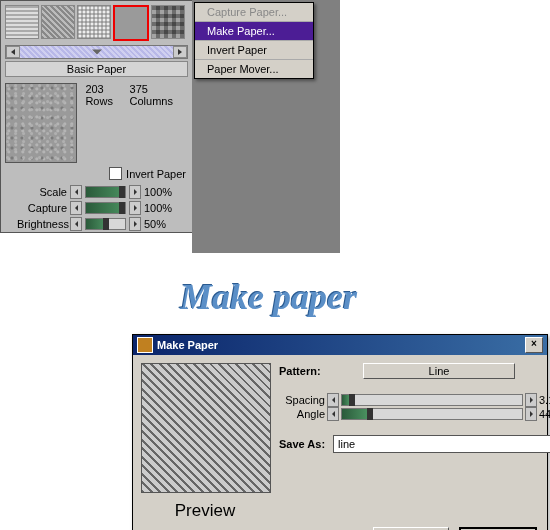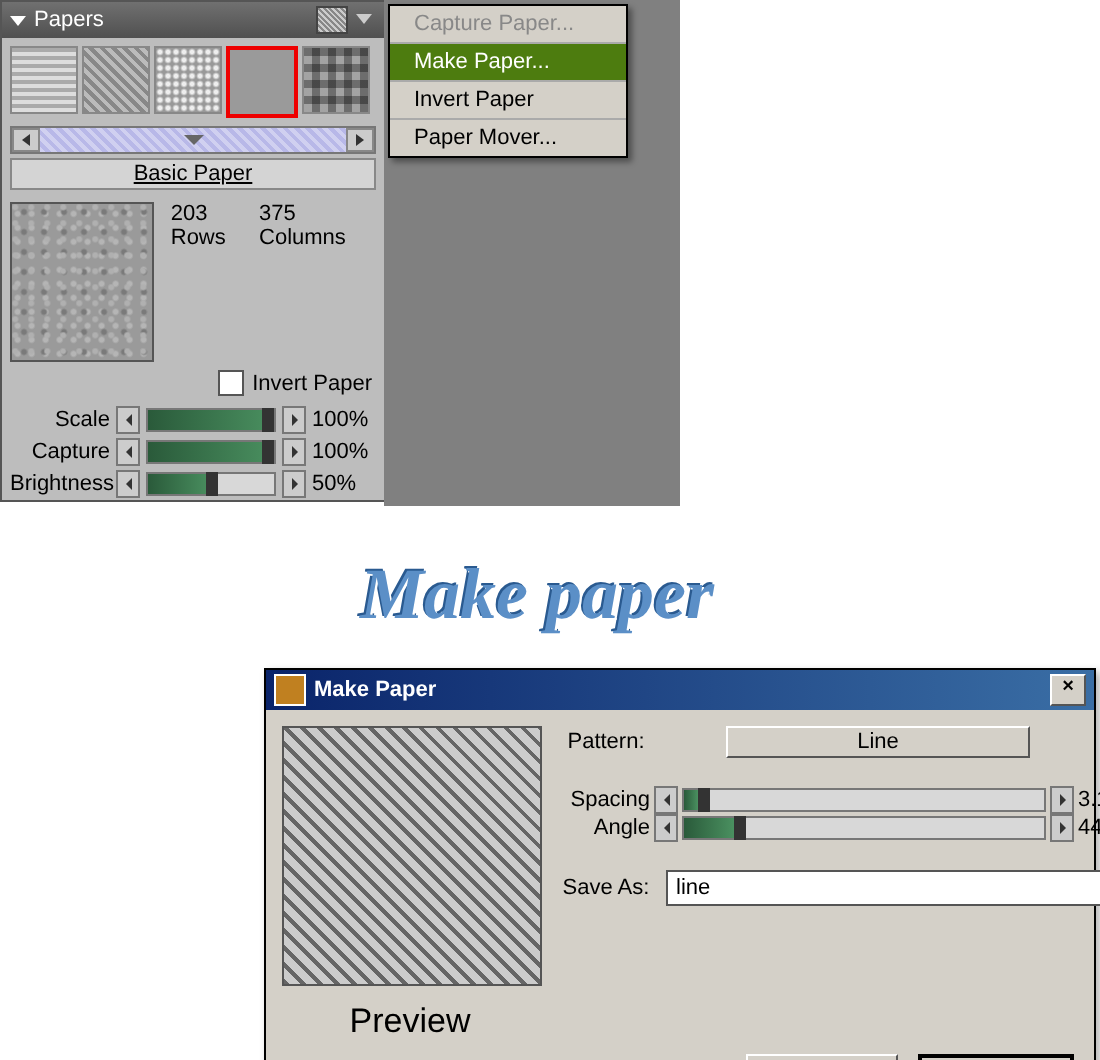--- a/index.html
+++ b/index.html
@@ -104,21 +104,20 @@
 .scroll-arrow-l::before{content:"";border-top:3px solid transparent;border-bottom:3px solid transparent;border-right:4px solid #333;}
 .scroll-arrow-r::before{content:"";border-top:3px solid transparent;border-bottom:3px solid transparent;border-left:4px solid #333;}
 
 .category-label {
   text-align: center;
   background: #d4d4d4;
   border: 1px solid #888;
   margin: 2px 4px;
   padding: 1px 0;
   font-size: 11px;
-  text-decoration: underline;
 }
 
 .preview-row {
   display: flex;
   padding: 4px;
   gap: 8px;
 }
 .big-preview {
   width: 78px; height: 78px;
   border: 1px solid #555;
@@ -137,21 +136,21 @@
   display:flex; align-items:center; justify-content:flex-end;
   padding: 0 6px 4px 0;
   gap:4px; font-size:11px;
 }
 .checkbox {
   width:11px;height:11px;background:#fff;border:1px solid #555;
 }
 
 .slider-row {
   display:flex; align-items:center;
-  padding: 1px 4px;
+  padding: 1px 16px;
   font-size:11px;
   gap:3px;
 }
 .slider-row .lbl { width:50px; text-align:right; }
 .slider-track {
   flex:1; height:10px;
   background:#d8d8d8;
   border:1px solid #777;
   position:relative;
 }
@@ -188,21 +187,21 @@
   border:1px solid #000;
   box-shadow: 2px 2px 3px rgba(0,0,0,0.4);
   font-size:11px;
 }
 .menu-item {
   padding: 3px 12px;
   border-bottom:1px solid #aaa;
 }
 .menu-item:last-child{border-bottom:none;}
 .menu-item.disabled { color:#888; }
-.menu-item.hl { background:#4d7c0f; color:#fff; }
+.menu-item.hl { background:#4c1d95; color:#fff; }
 
 
 .big-label {
   position:absolute;
   left:180px; top:276px;
   font-size:36px;
   font-weight:bold;
   font-style:italic;
   color:#5b8fc7;
   text-shadow: 1px 1px 0 #fff, -1px -1px 0 #2a5a90;
@@ -255,21 +254,21 @@
 }
 .dlg-right {
   flex:1;
   display:flex;
   flex-direction:column;
   font-size:11px;
 }
 .dlg-row {
   display:flex; align-items:center; margin-bottom:4px; gap:6px;
 }
-.dlg-row .lbl { width:48px; text-align:center; }
+.dlg-row .lbl { width:48px; text-align:left;font-weight:bold; }
 .pattern-btn {
   width:150px; padding:1px 0;
   background:#d4d0c8;
   border:1px solid #fff;
   border-right-color:#555;border-bottom-color:#555;
   text-align:center;
   margin-left:30px;
 }
 .dlg-slider {
   display:flex; align-items:center; gap:2px;
@@ -308,28 +307,20 @@
   border:1px solid #fff;
   border-right-color:#555;border-bottom-color:#555;
   text-align:center; font-size:11px;
 }
 .btn.default{border:2px solid #000;}
 </style>
 </head>
 <body>
 
 <div class="papers-panel">
-  <div class="papers-header">
-    <span class="tri"></span>
-    <span class="papers-header-title">Papers</span>
-    <div class="papers-header-right">
-      <span class="hdr-ico"></span>
-      <span class="hdr-tri"></span>
-    </div>
-  </div>
   <div class="thumbs">
     <div class="thumb t1"></div>
     <div class="thumb t2"></div>
     <div class="thumb t3"></div>
     <div class="thumb t4 sel"></div>
     <div class="thumb t5"></div>
   </div>
   <div class="scrollbar">
     <div class="scroll-arrow-l"></div>
     <div class="scroll-arrow-r"></div>

